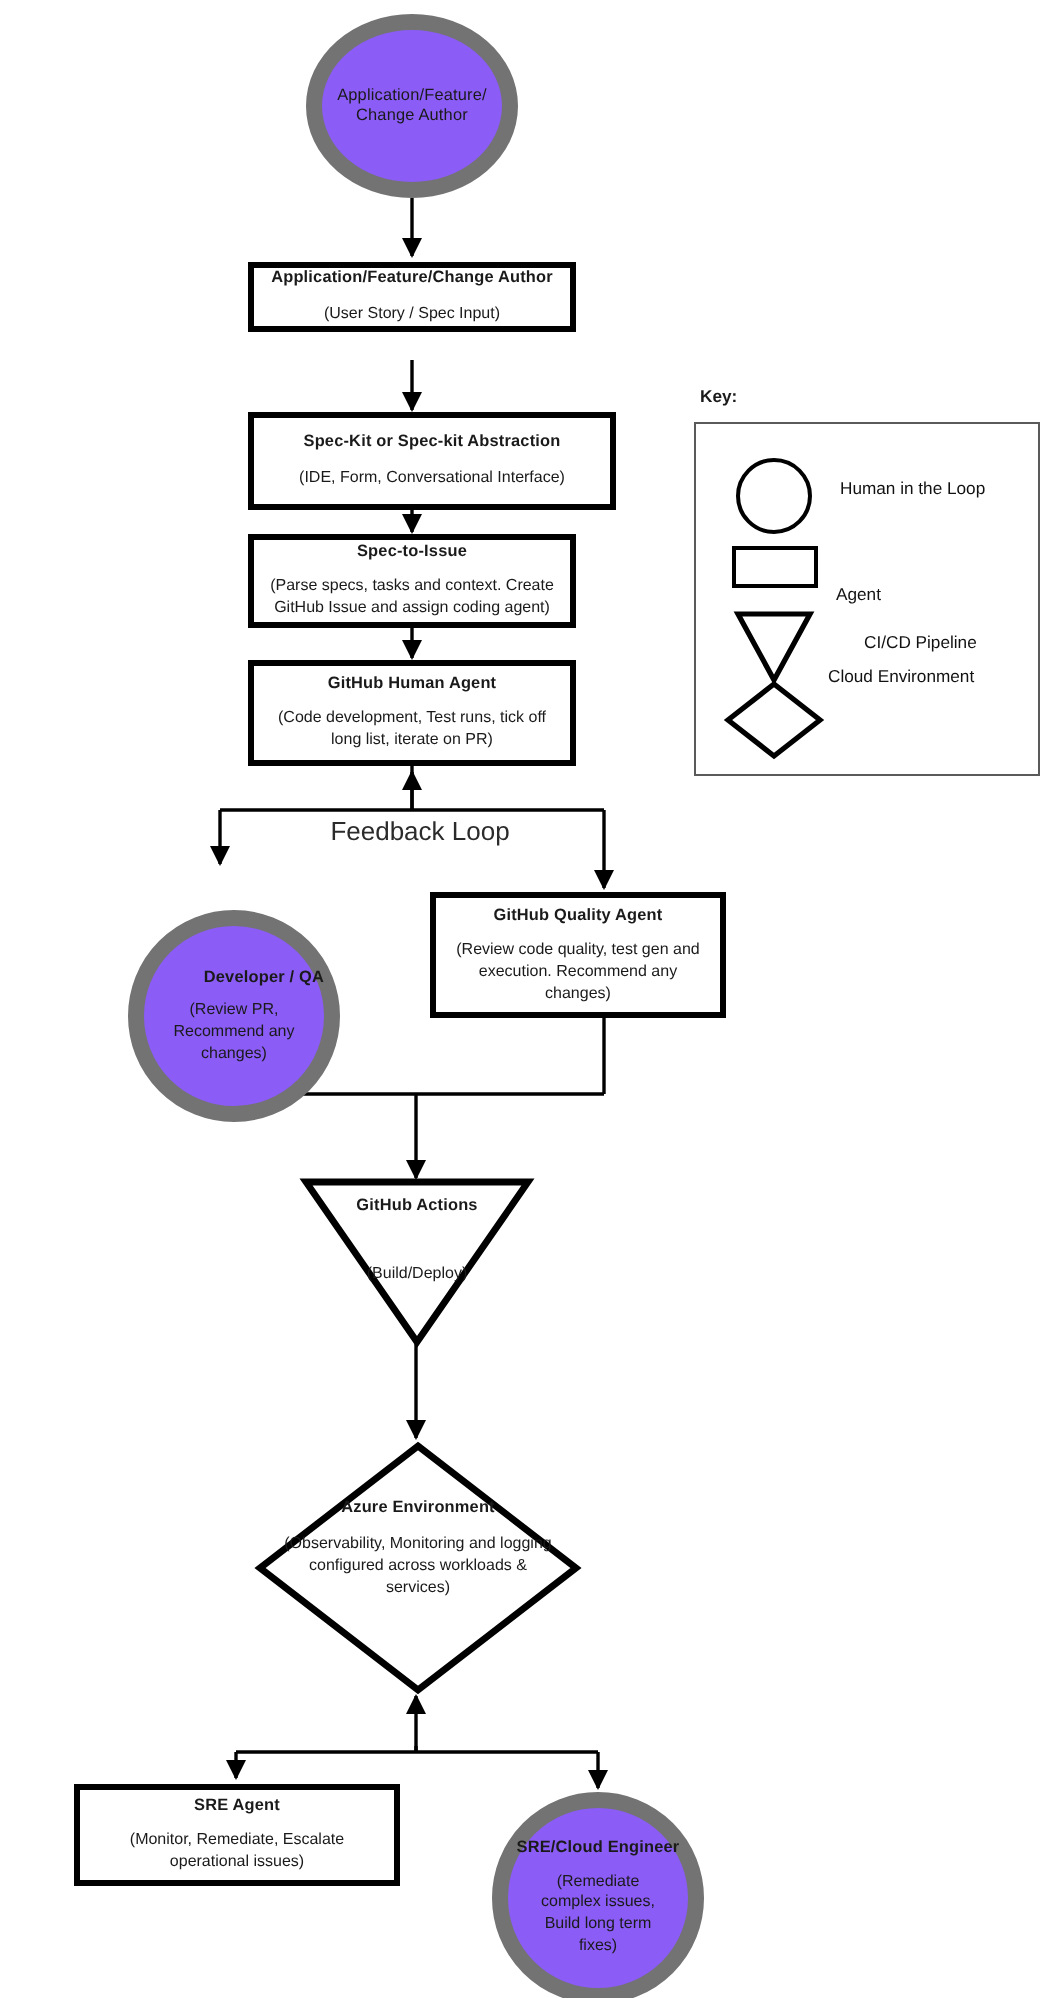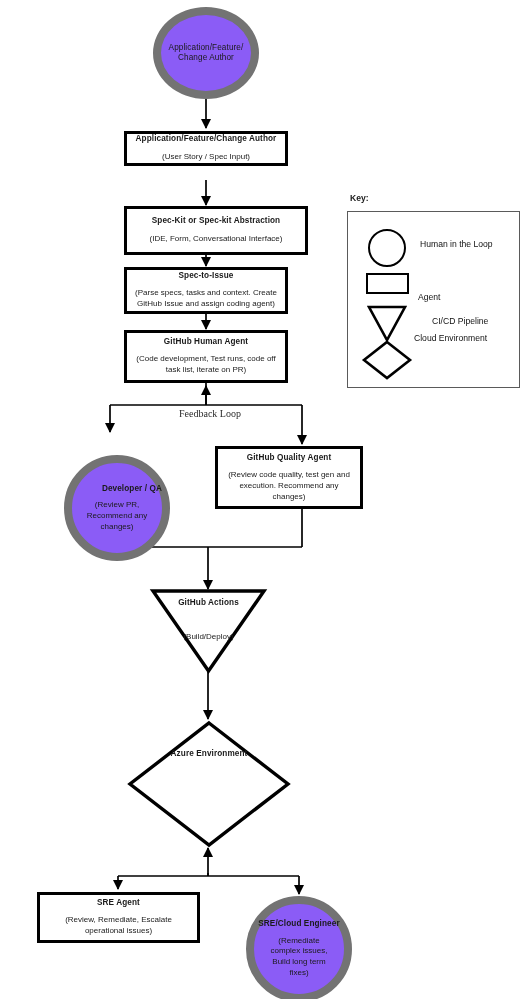--- a/index.html
+++ b/index.html
@@ -16,21 +16,21 @@
   .rect{border:3px solid #000;background:#fff;}
   .circ{border:8px solid #737373;background:#8b5cf6;border-radius:50%;}
 
   .ttl{font-weight:bold;font-size:8.2px;line-height:1.25;letter-spacing:.1px;}
   .sub{font-size:8px;line-height:1.35;margin-top:7px;padding:0 5px;}
   .circ .sub{margin-top:6px;padding:0 9px;}
 
   .shape-svg{position:absolute;overflow:visible;}
   .shape-label{position:absolute;text-align:center;pointer-events:none;}
 
-  .loop-label{position:absolute;font-size:10px;color:#2b2b2b;font-family:Liberation Serif, serif;}
+  .loop-label{position:absolute;font-size:13px;color:#2b2b2b;}
 
   
   .key-title{position:absolute;font-weight:bold;font-size:8.6px;}
   .key-box{position:absolute;border:1.3px solid #5a5a5a;background:#fff;box-sizing:border-box;}
   .key-row-label{position:absolute;font-size:8.6px;color:#111;}
   .key-circle{position:absolute;border:2.6px solid #000;border-radius:50%;background:#fff;box-sizing:border-box;}
   .key-rect{position:absolute;border:2.6px solid #000;background:#fff;box-sizing:border-box;}
 </style>
 </head>
 <body>
@@ -91,21 +91,21 @@
     <div class="sub">(IDE, Form, Conversational Interface)</div>
   </div>
 
   <div class="node rect" style="left:124px;top:267px;width:164px;height:47px;">
     <div class="ttl">Spec-to-Issue</div>
     <div class="sub">(Parse specs, tasks and context. Create GitHub Issue and assign coding agent)</div>
   </div>
 
   <div class="node rect" style="left:124px;top:330px;width:164px;height:53px;">
     <div class="ttl">GitHub Human Agent</div>
-    <div class="sub">(Code development, Test runs, code off task list, iterate on PR)</div>
+    <div class="sub">(Code development, Test runs, tick off long list, iterate on PR)</div>
   </div>
 
   <div class="loop-label" style="left:155px;top:408px;width:110px;text-align:center;">Feedback Loop</div>
 
   <div class="node circ" style="left:64px;top:455px;width:106px;height:106px;align-items:flex-end;">
     <div class="ttl">Developer / QA</div>
     <div class="sub">(Review PR, Recommend any changes)</div>
   </div>
 
   <div class="node rect" style="left:215px;top:446px;width:148px;height:63px;">
@@ -119,25 +119,26 @@
   <div class="shape-label" style="left:150px;top:598px;width:117px;">
     <div class="ttl">GitHub Actions</div>
     <div class="sub" style="margin-top:24px;">(Build/Deploy)</div>
   </div>
 
   <svg class="shape-svg" style="left:127px;top:720px;width:164px;height:128px;" viewBox="0 0 164 128">
     <polygon points="82,3 161,64 82,125 3,64" fill="#fff" stroke="#000" stroke-width="3.4" stroke-linejoin="miter"></polygon>
   </svg>
   <div class="shape-label" style="left:127px;top:749px;width:164px;">
     <div class="ttl">Azure Environment</div>
+    <div class="sub" style="margin-top:8px;padding:0 12px;">(Observability, Monitoring and logging configured across workloads &amp; services)</div>
   </div>
 
   <div class="node rect" style="left:37px;top:892px;width:163px;height:51px;">
     <div class="ttl">SRE Agent</div>
-    <div class="sub">(Review, Remediate, Escalate operational issues)</div>
+    <div class="sub">(Monitor, Remediate, Escalate operational issues)</div>
   </div>
 
   <div class="node circ" style="left:246px;top:896px;width:106px;height:106px;">
     <div class="ttl">SRE/Cloud Engineer</div>
     <div class="sub">(Remediate complex issues, Build long term fixes)</div>
   </div>
 
   <div class="key-title" style="left:350px;top:193px;">Key:</div>
   <div class="key-box" style="left:347px;top:211px;width:173px;height:177px;"></div>
 

